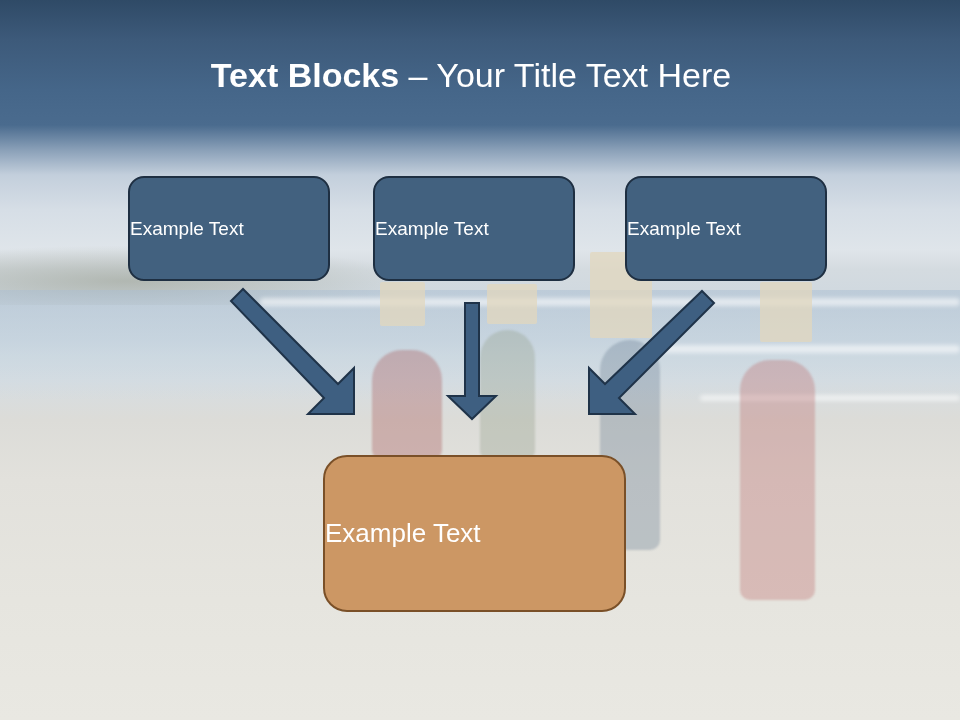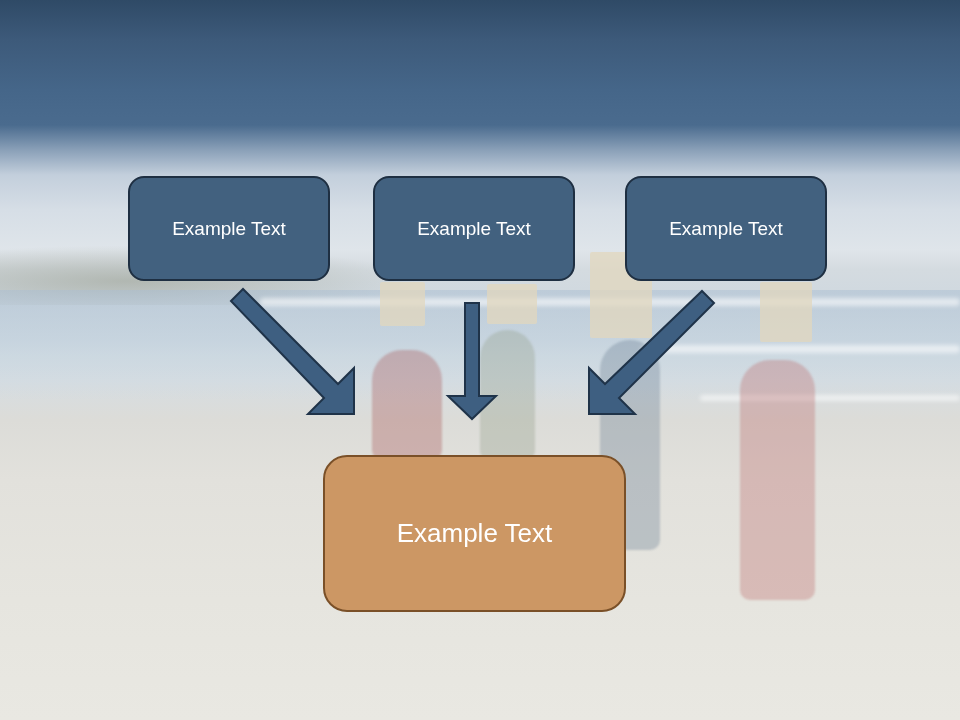--- a/index.html
+++ b/index.html
@@ -44,21 +44,21 @@
     .c3 { left: 590px; top: 252px; width: 62px; height: 86px; }
     .c4 { left: 760px; top: 282px; width: 52px; height: 60px; }
 
     .title {
       position: absolute; left: 0; top: 52px; width: 942px; text-align: center;
       color: #ffffff; font-size: 34px; line-height: 46px; white-space: nowrap;
     }
     .title .bold { font-weight: bold; }
     .box {
       position: absolute; box-sizing: border-box;
-      display: flex; align-items: center; justify-content: center;
+      display: flex; align-items: center; 
       color: #ffffff; text-align: center;
     }
     .box-top {
       width: 202px; height: 105px; top: 176px;
       background: #42617f; border: 2.5px solid #1e2f42; border-radius: 16px;
       font-size: 19px;
     }
     .box-1 { left: 128px; }
     .box-2 { left: 373px; }
     .box-3 { left: 625px; }
@@ -81,20 +81,23 @@
   <div class="surf surf3"></div>
   <div class="figure fig1"></div>
   <div class="figure fig2"></div>
   <div class="figure fig3"></div>
   <div class="figure fig4"></div>
   <div class="crate c1"></div>
   <div class="crate c2"></div>
   <div class="crate c3"></div>
   <div class="crate c4"></div>
 
+  <div class="title">
+    <span class="bold">Text Blocks</span><span> – </span><span>Your Title Text Here</span>
+  </div>
 
   <div class="box box-top box-1">
     <span>Example Text</span>
   </div>
   <div class="box box-top box-2">
     <span>Example Text</span>
   </div>
   <div class="box box-top box-3">
     <span>Example Text</span>
   </div>

